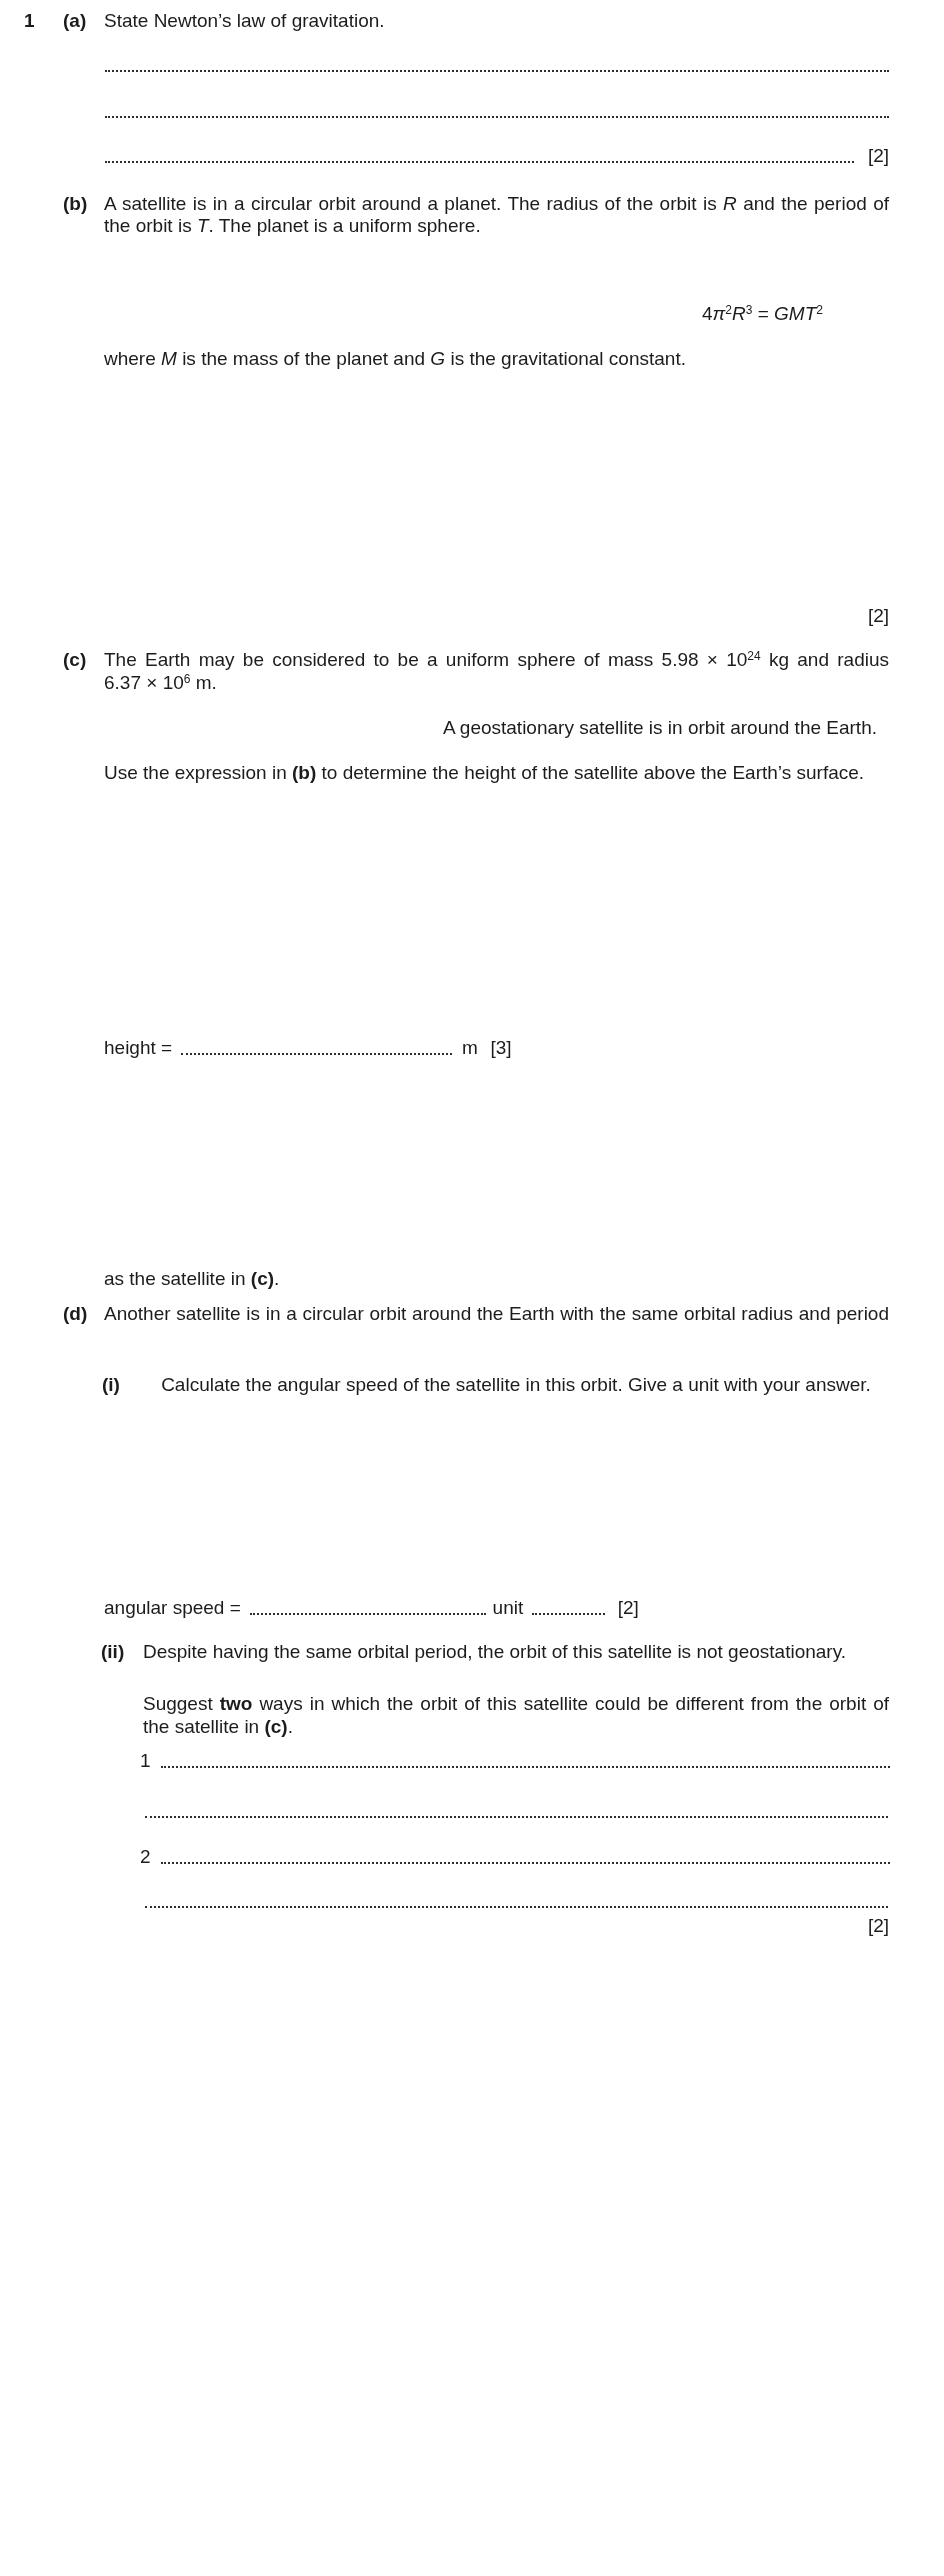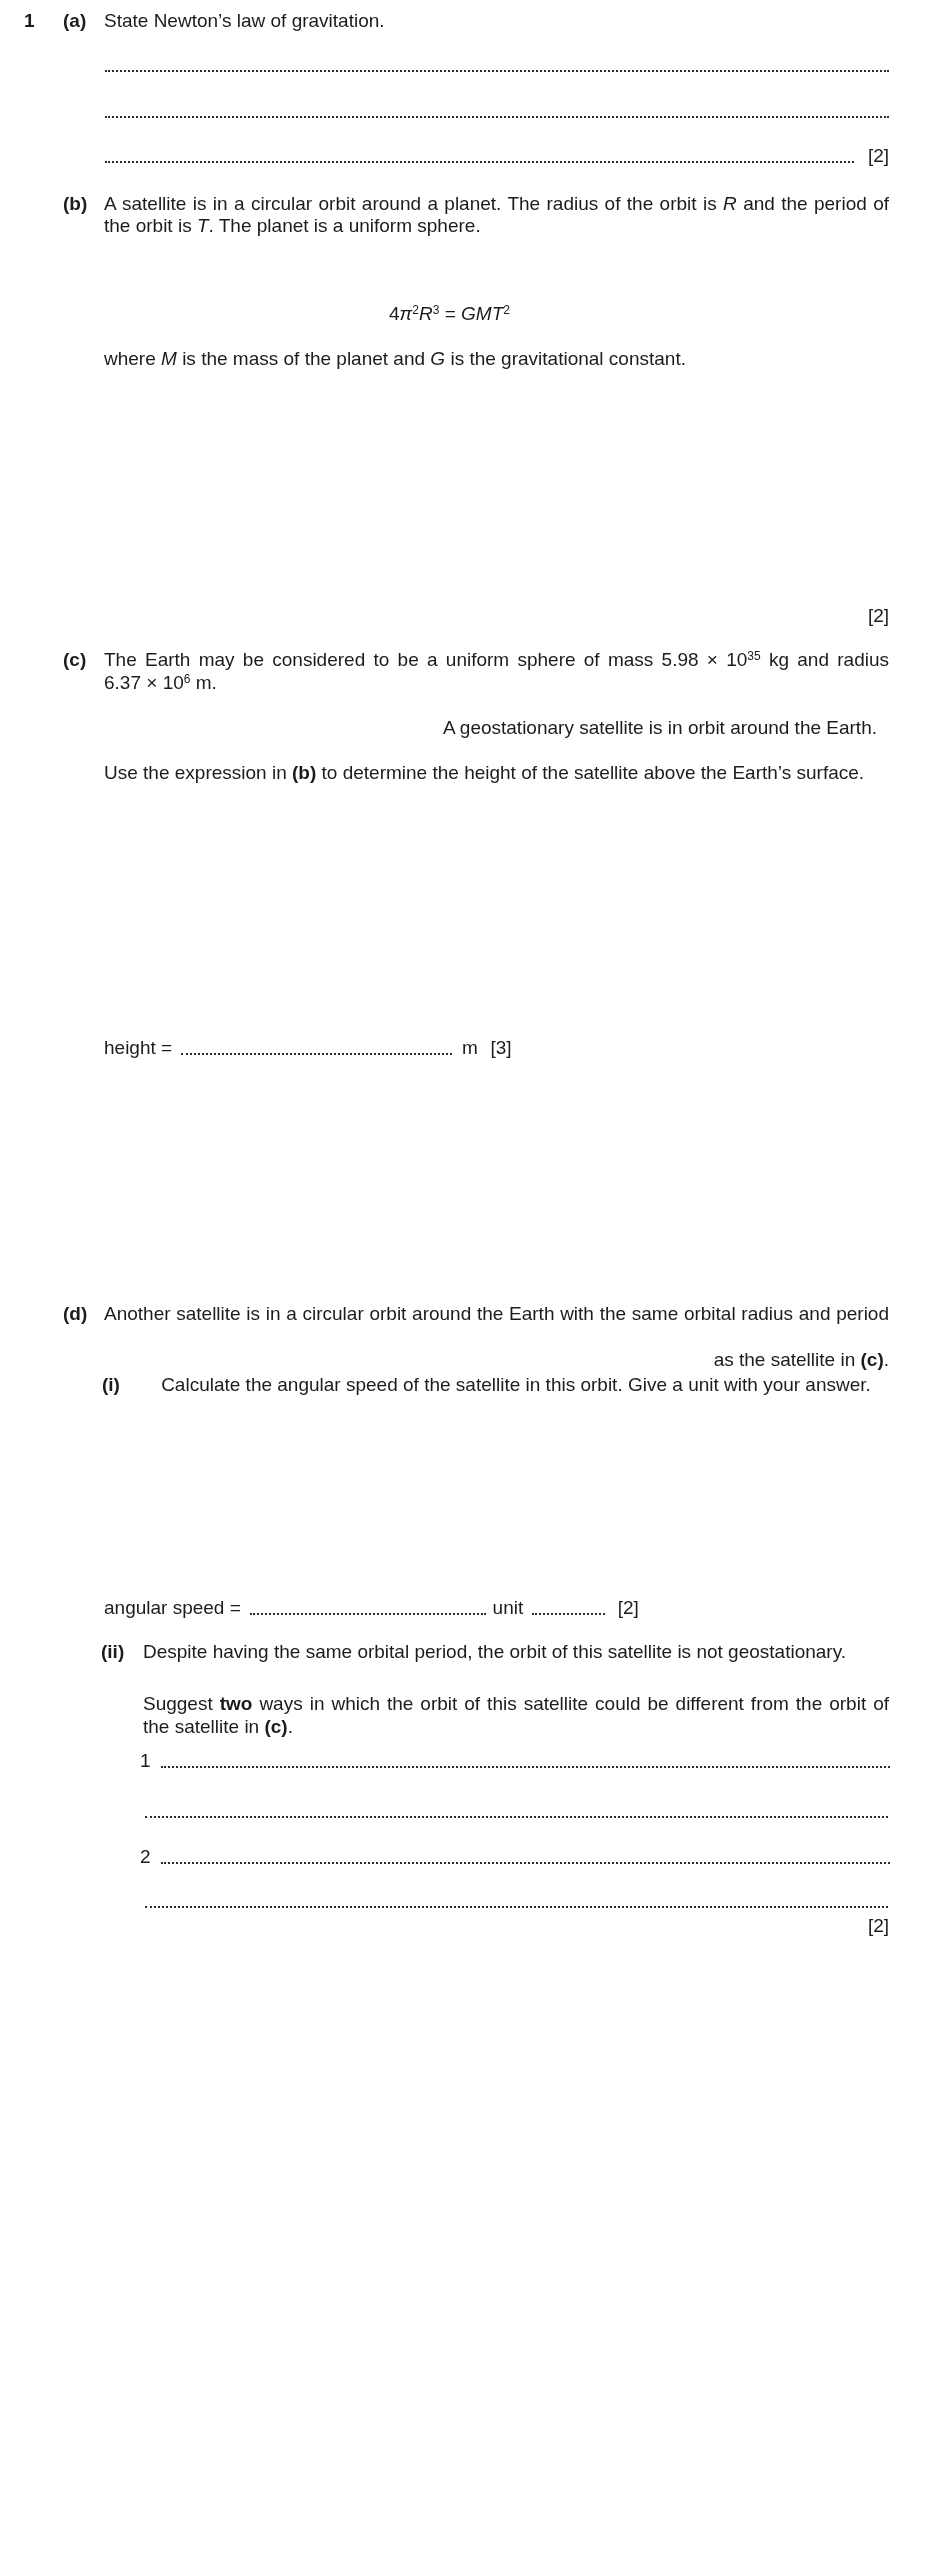--- a/index.html
+++ b/index.html
@@ -44,44 +44,44 @@
   <div class="abs ansrow" style="left:105px;top:145px;width:784px;">
     <span class="dots grow"></span>
     <span style="margin-left:14px;">[2]</span>
   </div>
 
   <div class="abs b" style="left:63px;top:193px;">(b)</div>
   <div class="abs jl" style="left:104px;top:193px;width:785px;"><span>A satellite is in a circular orbit around a planet. The radius of the orbit is </span><span class="it">R</span><span> and the period of</span></div>
   <div class="abs" style="left:104px;top:215px;width:785px;"><span>the orbit is </span><span class="it">T</span><span>. The planet is a uniform sphere.</span></div>
 
 
-  <div class="abs" style="left:96px;top:303px;width:707px;text-align:center;"><span>4</span><span class="it">π</span><sup>2</sup><span class="it">R</span><sup>3</sup><span> = </span><span class="it">GMT</span><sup>2</sup></div>
+  <div class="abs" style="left:116px;top:303px;width:707px;text-align:right;"><span>4</span><span class="it">π</span><sup>2</sup><span class="it">R</span><sup>3</sup><span> = </span><span class="it">GMT</span><sup>2</sup></div>
 
   <div class="abs" style="left:104px;top:348px;width:785px;"><span>where </span><span class="it">M</span><span> is the mass of the planet and </span><span class="it">G</span><span> is the gravitational constant.</span></div>
 
   <div class="abs ra" style="left:104px;top:605px;width:785px;">[2]</div>
 
   <div class="abs b" style="left:63px;top:649px;">(c)</div>
-  <div class="abs jl" style="left:104px;top:649px;width:785px;"><span>The Earth may be considered to be a uniform sphere of mass 5.98 × 10</span><sup>35</sup><span> kg and radius</span></div>
+  <div class="abs jl" style="left:104px;top:649px;width:785px;"><span>The Earth may be considered to be a uniform sphere of mass 5.98 × 10</span><sup>24</sup><span> kg and radius</span></div>
   <div class="abs" style="left:104px;top:672px;width:785px;"><span>6.37 × 10</span><sup>6</sup><span> m.</span></div>
 
   <div class="abs" style="left:92px;top:717px;width:785px;text-align:right;">A geostationary satellite is in orbit around the Earth.</div>
 
   <div class="abs" style="left:104px;top:762px;width:785px;"><span>Use the expression in </span><span class="b">(b)</span><span> to determine the height of the satellite above the Earth’s surface.</span></div>
 
   <div class="abs ansrow right" style="left:104px;top:1037px;width:785px;">
     <span>height =</span>
     <span class="dots" style="width:271px;margin-left:8.8px;"></span>
     <span style="margin-left:10px;">m</span>
     <span style="margin-left:12.6px;">[3]</span>
   </div>
 
   <div class="abs b" style="left:63px;top:1303px;">(d)</div>
   <div class="abs jl" style="left:104px;top:1303px;width:785px;">Another satellite is in a circular orbit around the Earth with the same orbital radius and period</div>
-  <div class="abs" style="left:104px;top:1349px;width:785px;text-align:right;"><span>as the satellite in </span><span class="b">(c)</span><span>.</span></div>
+  <div class="abs" style="left:104px;top:1268px;width:785px;"><span>as the satellite in </span><span class="b">(c)</span><span>.</span></div>
 
   <div class="abs b" style="left:102px;top:1374px;">(i)</div>
   <div class="abs" style="left:143px;top:1374px;width:746px;text-align:center;">Calculate the angular speed of the satellite in this orbit. Give a unit with your answer.</div>
 
   <div class="abs ansrow right" style="left:104px;top:1597px;width:785px;">
     <span>angular speed =</span>
     <span class="dots" style="width:236px;margin-left:8.8px;"></span>
     <span style="margin-left:7px;">unit</span>
     <span class="dots" style="width:73px;margin-left:8.8px;"></span>
     <span style="margin-left:12.6px;">[2]</span>

